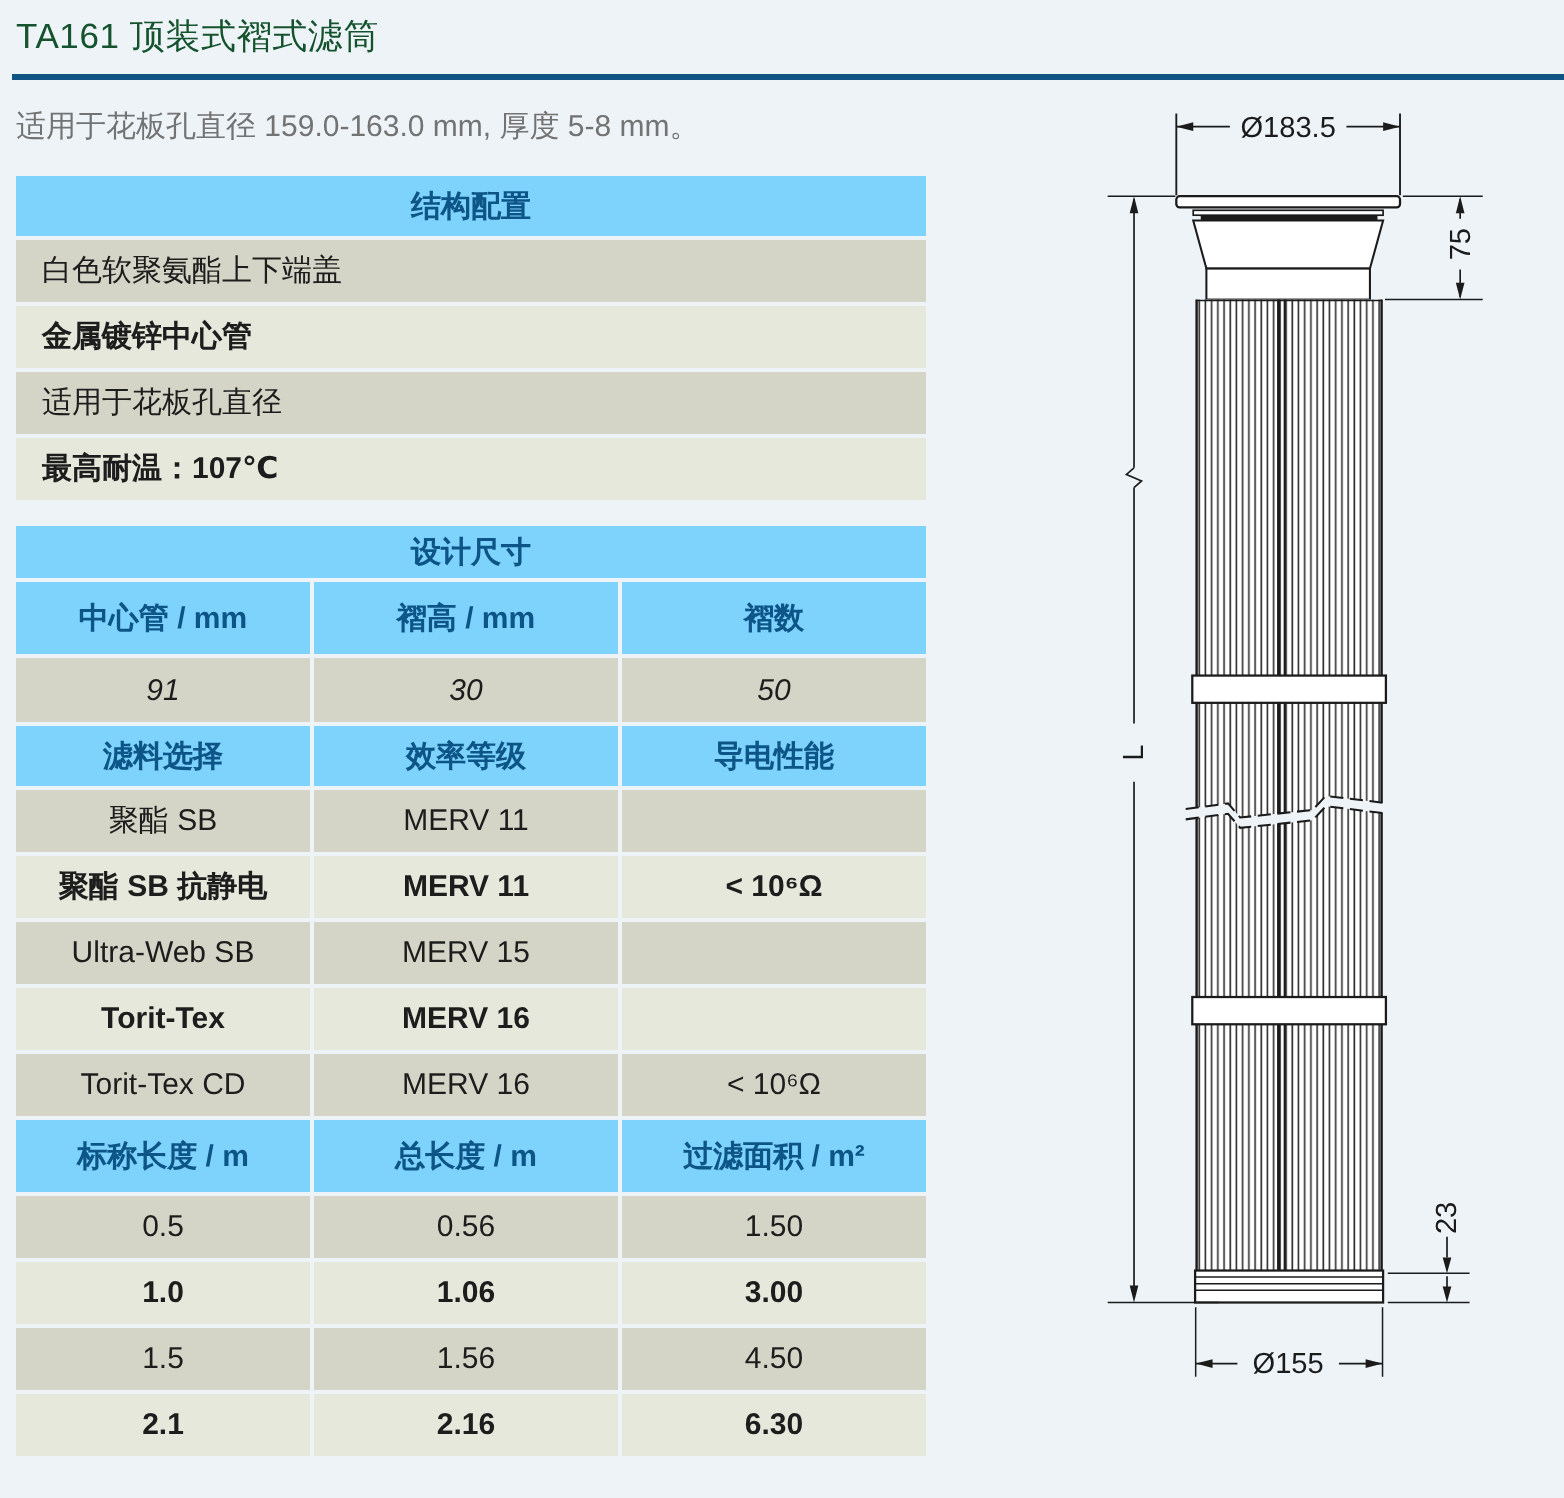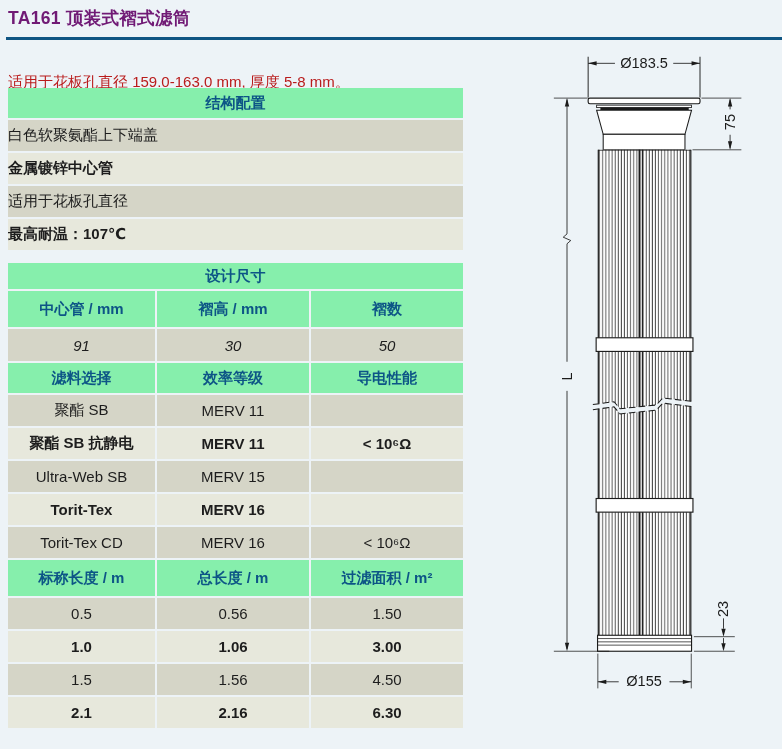--- a/index.html
+++ b/index.html
@@ -5,37 +5,37 @@
   html,body{margin:0;padding:0;}
   body{
     width:782px;height:749px;position:relative;overflow:hidden;
     background:#edf3f7;
     font-family:"Liberation Sans","DejaVu Sans",sans-serif;
     color:#1d1d1d;
   }
   .abs{position:absolute;}
   
   .title{
-    left:8px;top:6px;font-size:17.5px;font-weight:bold;color:#701a75;
+    left:8px;top:6px;font-size:17.5px;font-weight:normal;color:#14532d;
     letter-spacing:.3px;
   }
   .rule{left:6px;top:37px;width:776px;height:3px;background:#0f5583;}
-  .subtitle{left:8px;top:54px;font-size:15px;color:#b91c1c;margin-top:19px;}
+  .subtitle{left:8px;top:54px;font-size:15px;color:#737373;}
 
   
   .hd-txt{color:#0d5586;font-weight:bold;font-size:15.5px;}
   .cell{display:flex;align-items:center;justify-content:center;font-size:15px;}
-  .bg-h{background:#86efac;}
+  .bg-h{background:#7dd3fc;}
   .bg-d{background:#d5d5c7;}
   .bg-l{background:#e7e8dc;font-weight:bold;}
 
   
   .t1{left:8px;top:88px;width:455px;}
   .t1 .head{height:30px;justify-content:center;}
-  .t1 .row{height:31px;margin-top:2px;justify-content:flex-start;box-sizing:border-box;}
+  .t1 .row{height:31px;margin-top:2px;justify-content:flex-start;padding-left:13px;box-sizing:border-box;}
 
   
   .t2{left:8px;top:263px;width:455px;border-radius:31px;}
   .t2 .span-head{height:26px;justify-content:center;}
   .t2 .grid{display:grid;grid-template-columns:147px 152px 152px;column-gap:2px;margin-top:2px;}
   .h36 .cell{height:36px;}
   .h32 .cell{height:32px;font-style:italic;}
   .h31 .cell{height:31px;}
   .h30 .cell{height:30px;}
 

